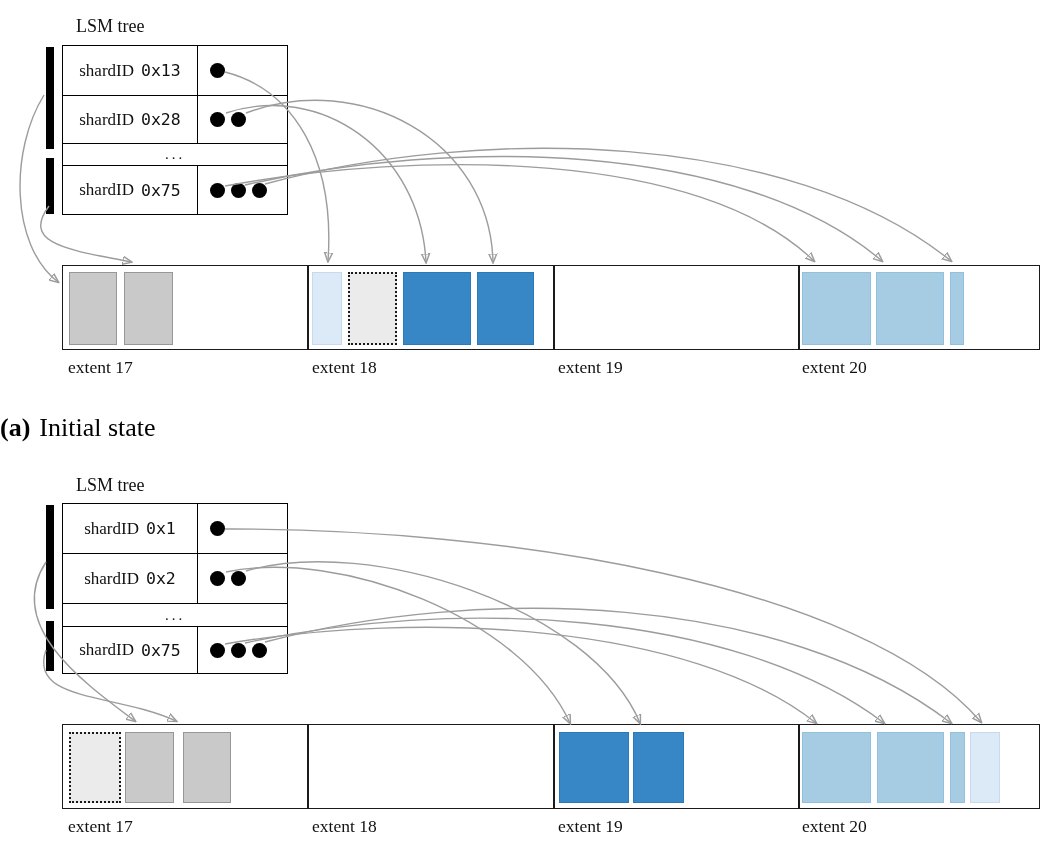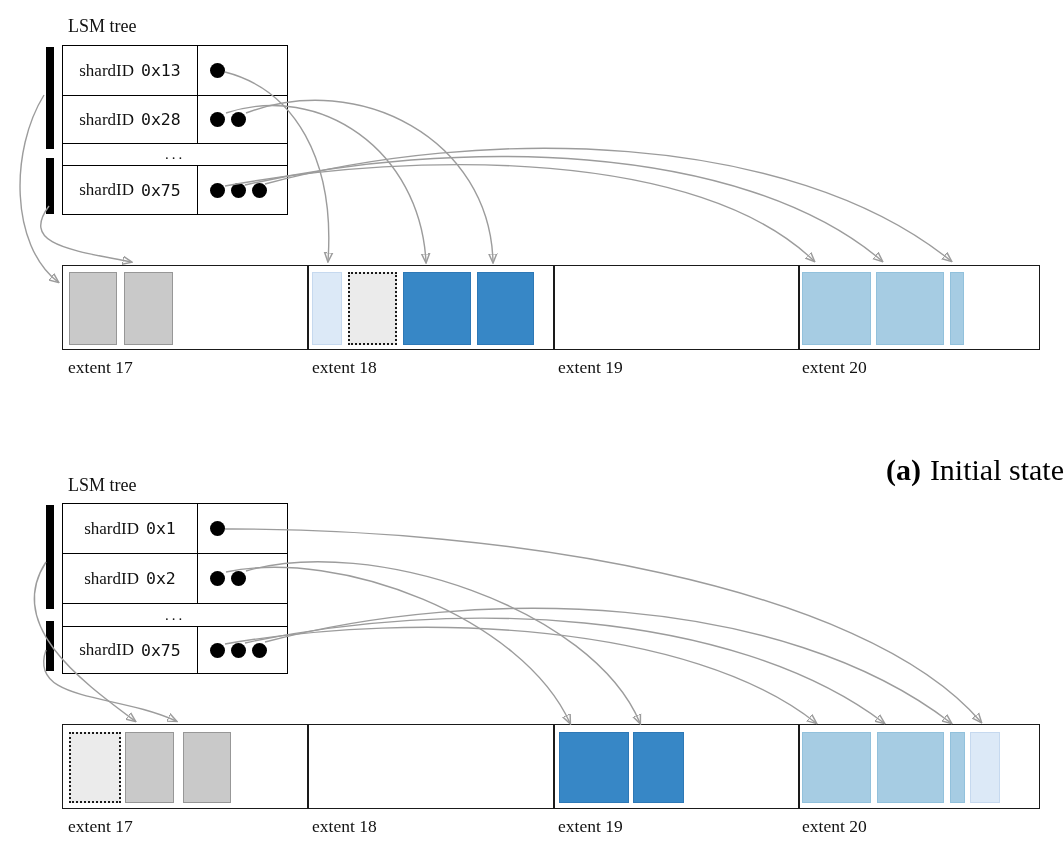--- a/index.html
+++ b/index.html
@@ -1,20 +1,20 @@
 <!DOCTYPE html>
 <html style="--c-gray: #c9c9c9; --c-gray-b: #979797; --c-dotted: #ebebeb; --c-blue: #3787c6; --c-blue-b: #2d78b6; --c-medium: #a6cce3; --c-medium-b: #92c1dc; --c-verylight: #dce9f7; --c-verylight-b: #c6d9ef; --c-arrow: #9c9c9c;"><head>
 <meta charset="utf-8">
 <style>
   html,body{margin:0;padding:0;background:#fff;}
   body{width:1064px;height:848px;position:relative;overflow:hidden;
        font-family:"Liberation Serif", serif;color:#111;}
   #canvas{position:absolute;inset:0;width:1064px;height:848px;background:#fff;}
   .layer{position:absolute;inset:0;}
-  .lsm-label{position:absolute;font-size:18px;color:#111;white-space:nowrap;}
+  .lsm-label{position:absolute;font-size:18px;color:#111;white-space:nowrap;margin-left:8px;}
   .bar{position:absolute;background:#000;}
   .shard-table{position:absolute;border:1.5px solid #000;box-sizing:border-box;background:#fff;}
   .t-row{display:flex;box-sizing:border-box;}
   .t-row + .t-row{border-top:1.5px solid #000;}
   .t-label{display:flex;align-items:center;justify-content:center;gap:7px;
            border-right:1.5px solid #000;box-sizing:border-box;font-size:17px;white-space:nowrap;}
   .t-code{font-family:"DejaVu Sans Mono", monospace;font-size:16.5px;}
   .t-dots{flex:1;display:flex;align-items:center;padding-left:12px;gap:6px;}
   .dot{width:15px;height:15px;border-radius:50%;background:#000;flex:0 0 auto;}
   .t-ellipsis{align-items:center;justify-content:center;font-size:15px;letter-spacing:3px;}
@@ -22,21 +22,21 @@
   .e-divider{position:absolute;top:0;bottom:0;width:1.6px;background:#1a1a1a;}
   .block{position:absolute;box-sizing:border-box;}
   .block.gray{background:var(--c-gray);border:1.5px solid var(--c-gray-b);}
   .block.dotted{background:var(--c-dotted);border:2px dotted #1a1a1a;}
   .block.blue{background:var(--c-blue);border:1px solid var(--c-blue-b);}
   .block.medium{background:var(--c-medium);border:1.5px solid var(--c-medium-b);}
   .block.verylight{background:var(--c-verylight);border:1.5px solid var(--c-verylight-b);}
   .extent-label{position:absolute;font-size:17.5px;color:#111;white-space:nowrap;}
   #arrow-svg{position:absolute;inset:0;pointer-events:none;}
   #arrow-svg path{fill:none;stroke:var(--c-arrow);stroke-width:1.4px;}
-  .caption{position:absolute;top:413px;left:0;width:100%;text-align:right;font-size:30px;color:#000;margin-top:40px;}
+  .caption{position:absolute;top:413px;left:0;width:100%;text-align:left;font-size:26px;color:#000;}
   .caption .cap-label{font-weight:700;margin-right:9px;}
   .watermark{position:absolute;top:815px;right:4px;font-family:"Liberation Sans", sans-serif;
              font-size:20px;color:#c0c4c8;letter-spacing:0.5px;white-space:nowrap;}
 </style>
 </head>
 <body>
 
 <div id="canvas">
   <div class="layer">
       <div class="lsm-label" style="left: 68px; top: 16px;">LSM tree</div>

